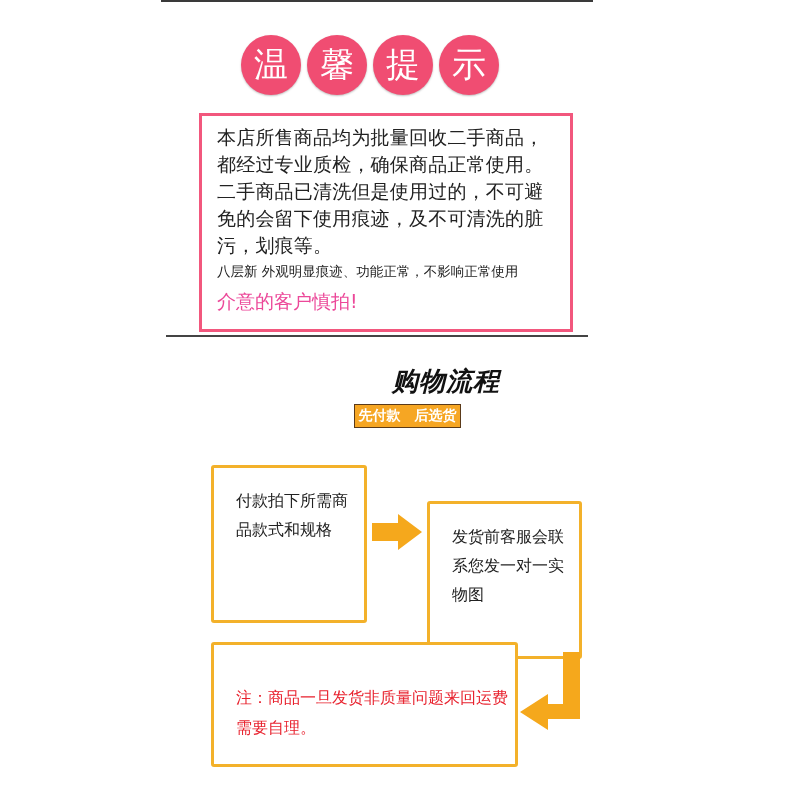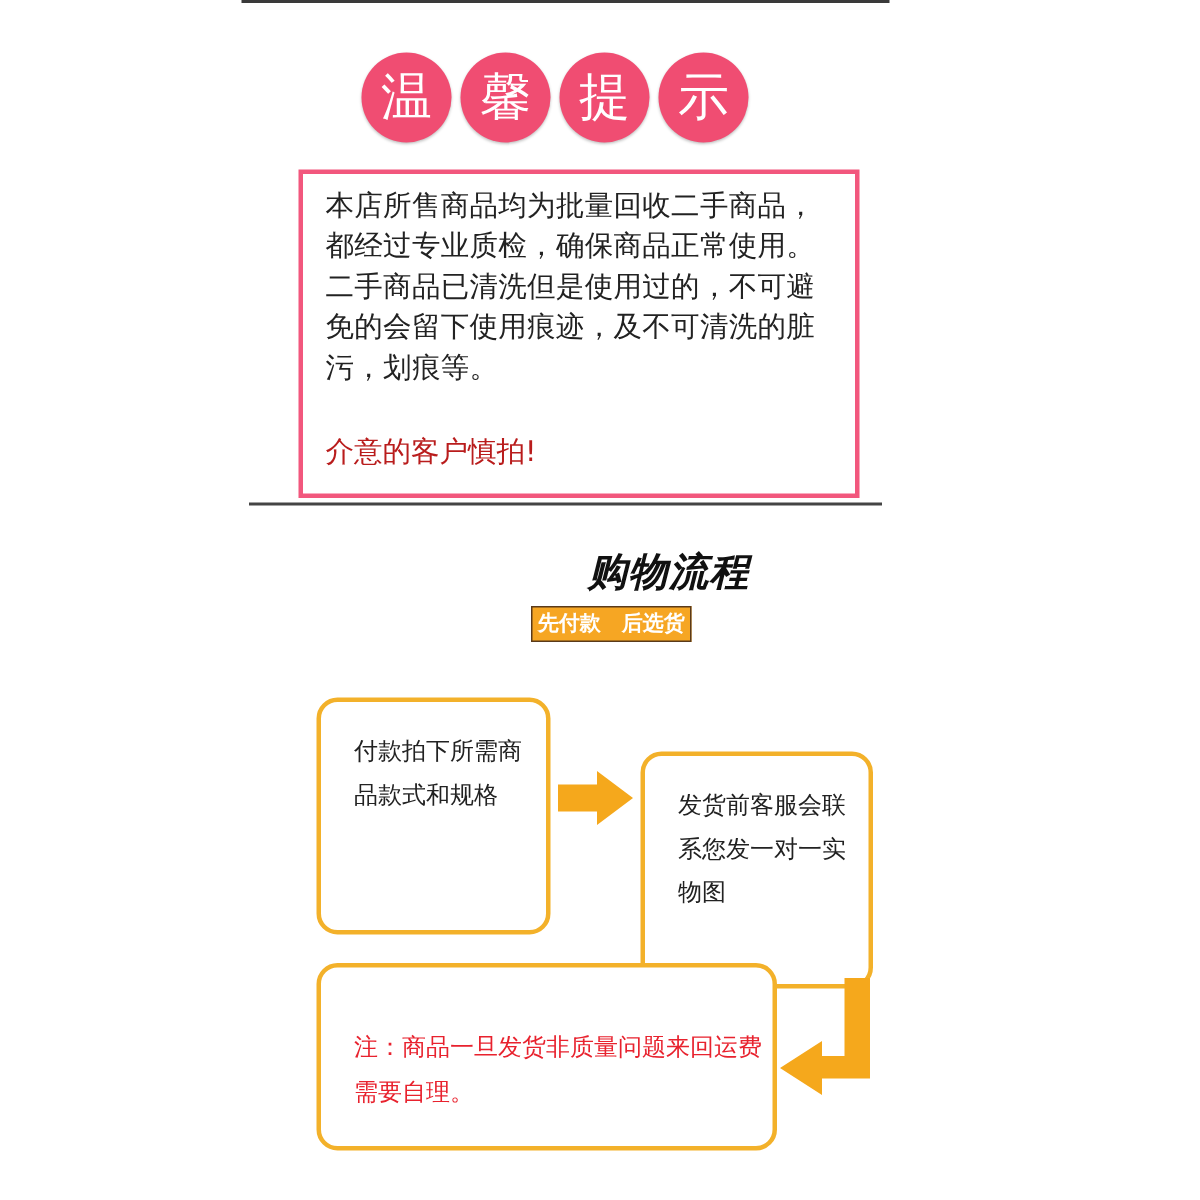--- a/index.html
+++ b/index.html
@@ -31,36 +31,36 @@
       position: absolute; left: 15px; top: 8px; width: 345px;
       font-size: 19px; line-height: 27px; color: #222;
       letter-spacing: 0.2px;
     }
     .notice-sub {
       position: absolute; left: 15px; top: 145px; width: 350px;
       font-size: 13.5px; line-height: 20px; color: #222;
     }
     .notice-warn {
       position: absolute; left: 15px; top: 172px;
-      font-size: 19px; line-height: 26px; color: #b91c1c;
+      font-size: 19px; line-height: 26px; color: #ec4899;
     }
 
     .flow-title {
       left: 300px; top: 364px; width: 200px; text-align: right;
       font-size: 26px; font-weight: bold; color: #111; letter-spacing: 1px; font-style: italic;
     }
     .flow-badge {
       left: 354px; top: 404px; width: 105px; height: 22px;
       background: #f6a623; border: 1.5px solid #5a3a1a;
       color: #fff; font-size: 14px; font-weight: bold;
       display: flex; align-items: center; justify-content: center; gap: 14px;
     }
 
     .step-box {
-      border: 3px solid #f3b12a; border-radius: 14px; background: #fff;
+      border: 3px solid #f3b12a; border-radius: 3px; background: #fff;
       box-sizing: border-box;
     }
     .step1 { left: 211px; top: 465px; width: 156px; height: 158px; }
     .step2 { left: 427px; top: 465px; width: 155px; height: 158px; margin-top: 36px; }
     .step3 { left: 211px; top: 642px; width: 307px; height: 125px; }
     .step-text {
       position: absolute; font-size: 16px; line-height: 29px; color: #222;
     }
     .step1 .step-text { left: 22px; top: 18px; width: 115px; }
     .step2 .step-text { left: 22px; top: 18px; width: 120px; }
@@ -77,20 +77,21 @@
 
 <div class="abs title-circles">
   <div class="circle">温</div>
   <div class="circle">馨</div>
   <div class="circle">提</div>
   <div class="circle">示</div>
 </div>
 
 <div class="abs notice-box">
   <div class="notice-main">本店所售商品均为批量回收二手商品，都经过专业质检，确保商品正常使用。二手商品已清洗但是使用过的，不可避免的会留下使用痕迹，及不可清洗的脏污，划痕等。</div>
+  <div class="notice-sub">八层新 外观明显痕迹、功能正常，不影响正常使用</div>
   <div class="notice-warn">介意的客户慎拍!</div>
 </div>
 
 <div class="abs mid-rule"></div>
 
 <div class="abs flow-title">购物流程</div>
 <div class="abs flow-badge">
   <span>先付款</span>
   <span>后选货</span>
 </div>

